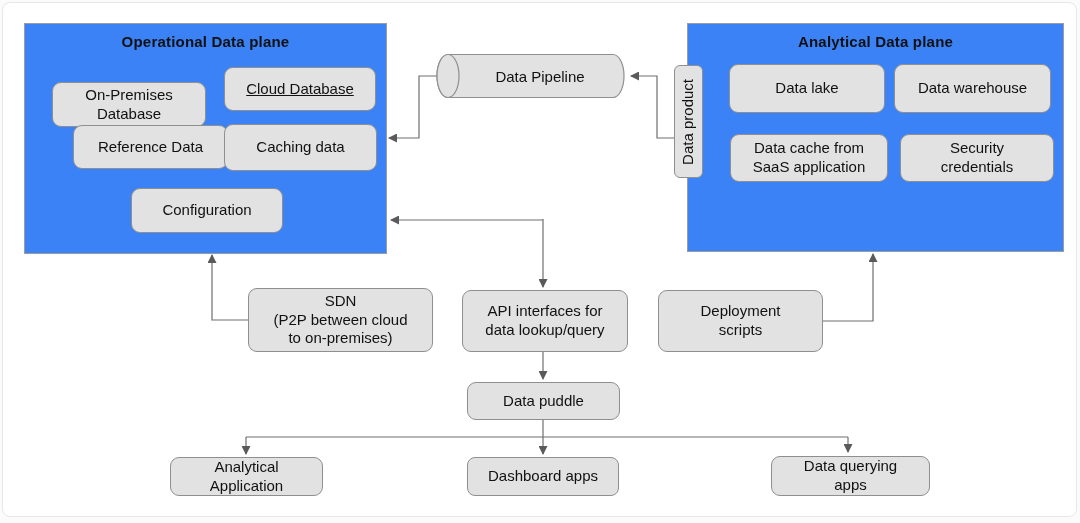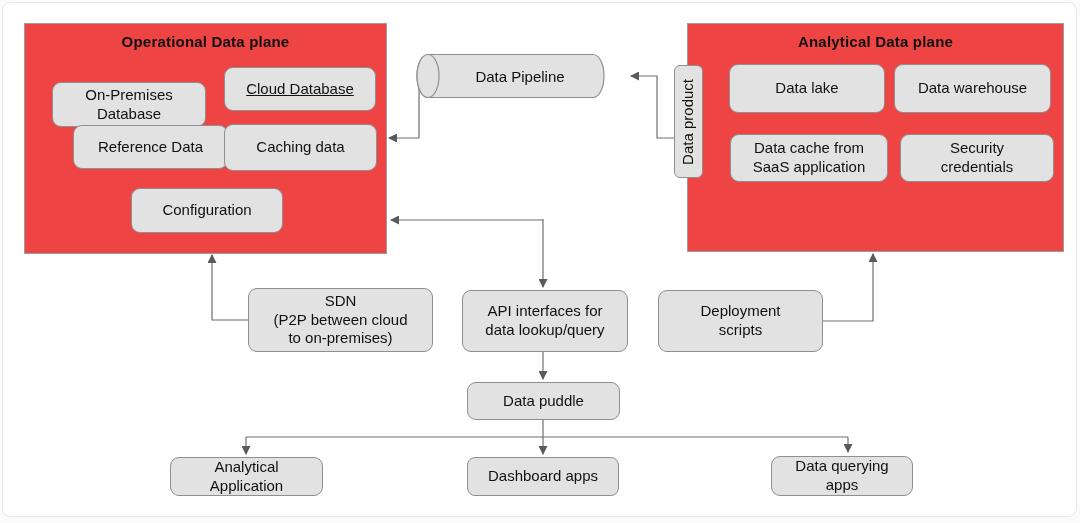--- a/index.html
+++ b/index.html
@@ -1,18 +1,18 @@
 <!DOCTYPE html>
 <html><head>
 <meta charset="utf-8">
 <style>
   html,body{margin:0;padding:0;background:#fbfbfb;}
   .stage{position:relative;width:1080px;height:523px;font-family:"Liberation Sans",sans-serif;color:#111;overflow:hidden;}
   .frame{position:absolute;left:2px;top:2px;width:1073px;height:513px;background:#ffffff;border:1px solid #e7e7e7;border-radius:8px;z-index:0;}
-  .plane{position:absolute;background:#ef4444;border:1px solid #9c9c9c;z-index:1;}
+  .plane{position:absolute;background:#3b82f6;border:1px solid #9c9c9c;z-index:1;}
   .plane-title{text-align:center;font-weight:bold;font-size:15px;margin-top:9px;letter-spacing:.2px;}
   .node{position:absolute;display:flex;align-items:center;justify-content:center;background:#e2e2e2;border:1px solid #8f8f8f;border-radius:9px;font-size:15px;line-height:1.25;text-align:center;z-index:3;box-sizing:border-box;}
   .node-label{white-space:pre-line;}
   .op-plane{left:24px;top:23px;width:361px;height:229px;}
   .an-plane{left:687px;top:23px;width:375px;height:227px;}
   .n-onprem{left:17px;top:58px;width:154px;height:45px;margin-left:10px;}
   .n-cloud{left:199px;top:43px;width:152px;height:44px;text-decoration:underline;}
   .n-reference{left:16px;top:101px;width:155px;height:44px;margin-left:32px;}
   .n-caching{left:199px;top:100px;width:153px;height:47px;}
   .n-config{left:106px;top:164px;width:152px;height:45px;}
@@ -21,22 +21,22 @@
   .n-saas{left:42px;top:110px;width:158px;height:48px;}
   .n-security{left:212px;top:110px;width:154px;height:48px;}
   .n-product{left:674px;top:65px;width:29px;height:113px;border-radius:6px;}
   .n-product .node-label{writing-mode:vertical-rl;transform:rotate(180deg);white-space:nowrap;}
   .n-sdn{left:248px;top:288px;width:185px;height:64px;}
   .n-api{left:462px;top:290px;width:166px;height:62px;}
   .n-deploy{left:658px;top:290px;width:165px;height:62px;}
   .n-puddle{left:467px;top:382px;width:153px;height:38px;}
   .n-anapp{left:170px;top:457px;width:153px;height:39px;}
   .n-dash{left:467px;top:457px;width:152px;height:39px;border-radius:8px;}
-  .n-query{left:771px;top:456px;width:142px;height:40px;}
-  .cylinder{position:absolute;left:416px;top:53px;width:190px;height:46px;z-index:3;}
+  .n-query{left:771px;top:456px;width:159px;height:40px;}
+  .cylinder{position:absolute;left:436px;top:53px;width:190px;height:46px;z-index:3;}
   .cylinder svg{position:absolute;left:0;top:0;}
   .cylinder .node-label{position:absolute;left:18px;top:0;width:172px;height:46px;display:flex;align-items:center;justify-content:center;font-size:15px;}
   .connectors{position:absolute;left:0;top:0;width:1080px;height:523px;z-index:2;pointer-events:none;}
 </style>
 </head>
 <body>
 
 <div class="stage">
   <div class="frame"></div>
 

